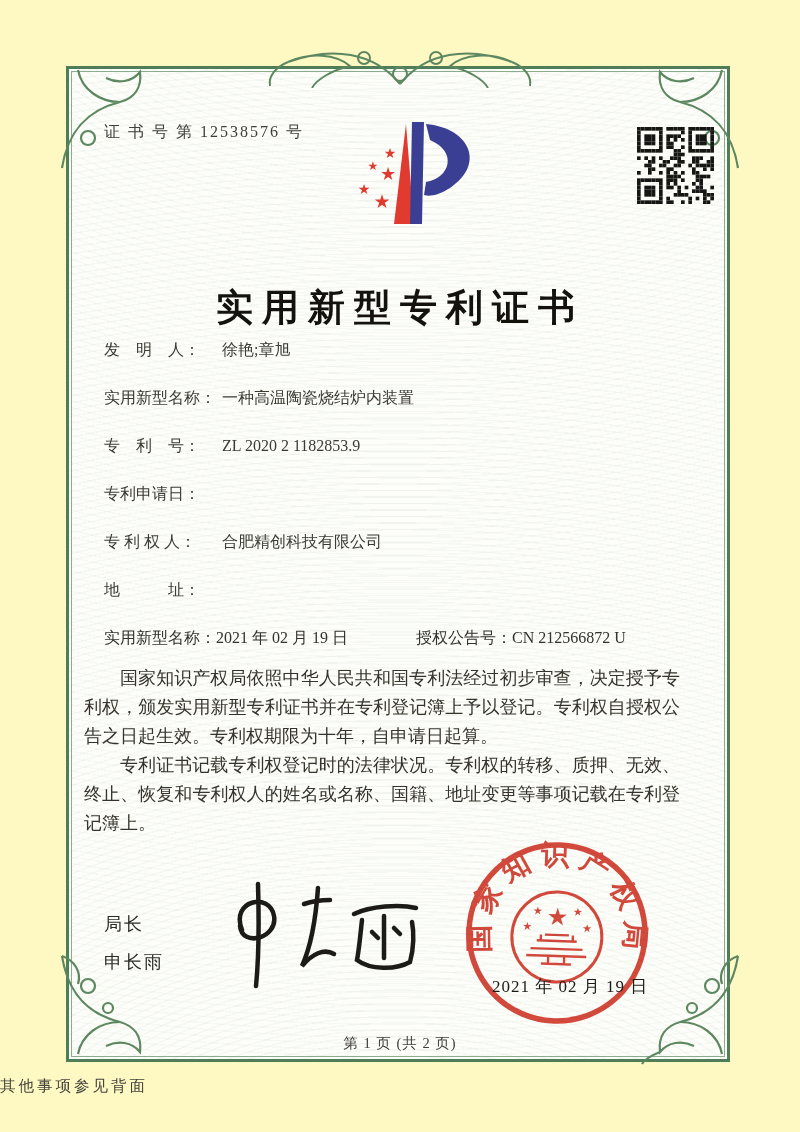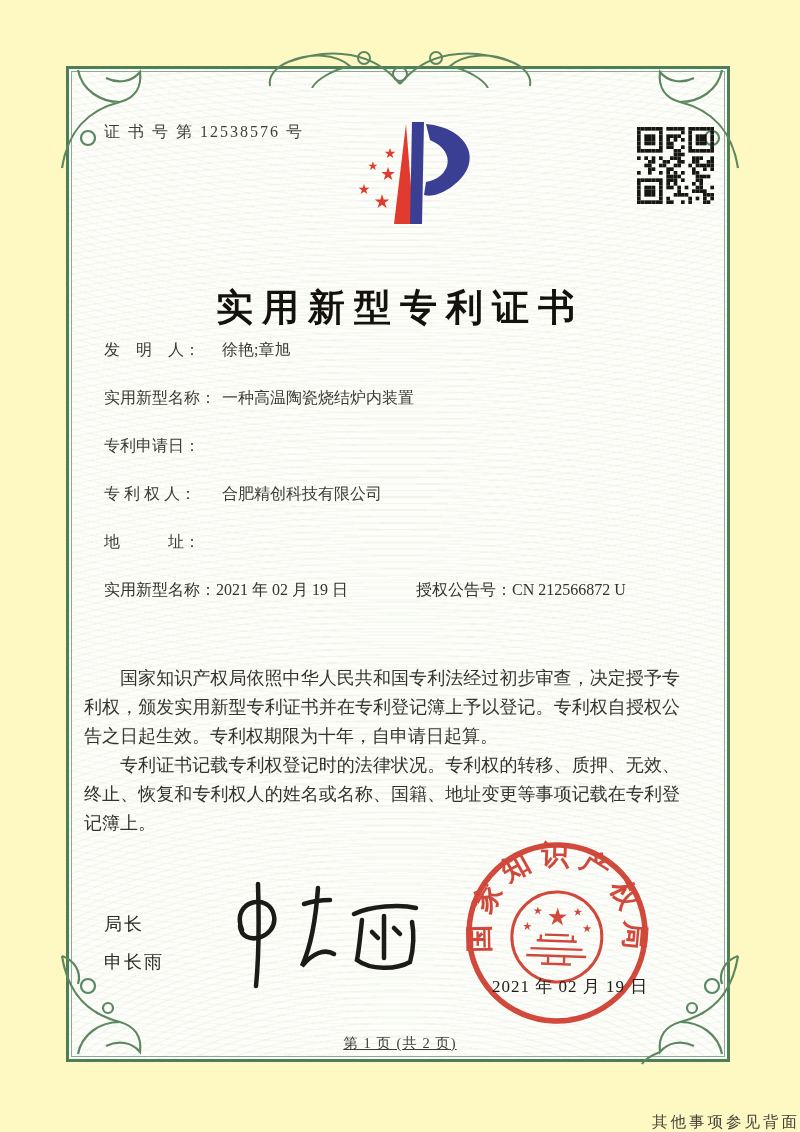--- a/index.html
+++ b/index.html
@@ -49,23 +49,23 @@
   .signer { position:absolute; left:104px; top:912px; font-size:18px; color:#2d2c26; }
   .signer div { margin-bottom:14px; letter-spacing:2px; }
   .signature { position:absolute; left:212px; top:878px; width:215px; height:115px; }
   .seal { position:absolute; left:462px; top:838px; width:190px; height:190px;
           mix-blend-mode:multiply; transform:rotate(2deg); }
   .seal-date {
     position:absolute; left:492px; top:975px; font-size:17px;
     color:#1c1b17; letter-spacing:1px; z-index:5;
   }
   .page-info { position:absolute; left:0; top:1034px; width:100%; text-align:center;
-               font-size:14.5px; letter-spacing:1px; color:#3f3e39;text-decoration:underline; }
-  .back-note { position:absolute; left:0; top:1076px; width:100%; text-align:right;
-               font-size:15.5px; letter-spacing:3px; color:#45443c;margin-top:36px; }
+               font-size:14.5px; letter-spacing:1px; color:#3f3e39; }
+  .back-note { position:absolute; left:0; top:1076px; width:100%; text-align:left;
+               font-size:15.5px; letter-spacing:3px; color:#45443c; }
   .ornament { position:absolute; pointer-events:none; }
   .orn-top-center { left:244px; top:40px; width:312px; height:48px; }
   .orn-br { left:640px; top:952px; width:104px; height:114px; }
   .orn-bl { left:56px;  top:952px; width:104px; height:114px; transform:scaleX(-1); }
   .orn-tr { left:640px; top:58px;  width:104px; height:114px; transform:scaleY(-1); }
   .orn-tl { left:56px;  top:58px;  width:104px; height:114px; transform:scale(-1,-1); }
 </style>
 </head>
 <body>
 
@@ -361,20 +361,24 @@
   <div class="fields">
     <div class="field-row">
       <span class="field-label">发　明　人：</span>
       <span class="field-value">徐艳;章旭</span>
     </div>
     <div class="field-row">
       <span class="field-label">实用新型名称：</span>
       <span class="field-value">一种高温陶瓷烧结炉内装置</span>
     </div>
     <div class="field-row">
+      <span class="field-label">专　利　号：</span>
+      <span class="field-value">ZL 2020 2 1182853.9</span>
+    </div>
+    <div class="field-row">
       <span class="field-label">专利申请日：</span>
     </div>
     <div class="field-row">
       <span class="field-label">专 利 权 人：</span>
       <span class="field-value">合肥精创科技有限公司</span>
     </div>
     <div class="field-row">
       <span class="field-label">地　　　址：</span>
     </div>
     <div class="grant-row">

